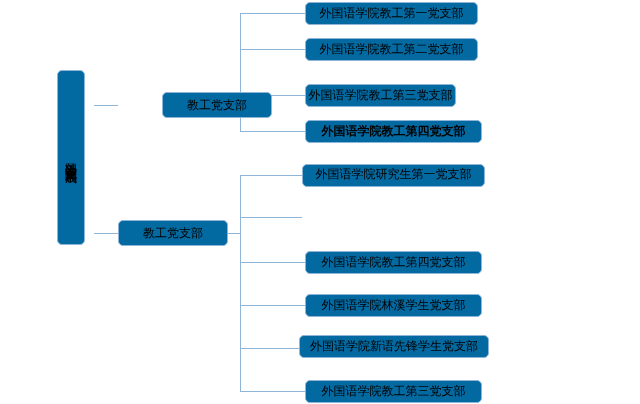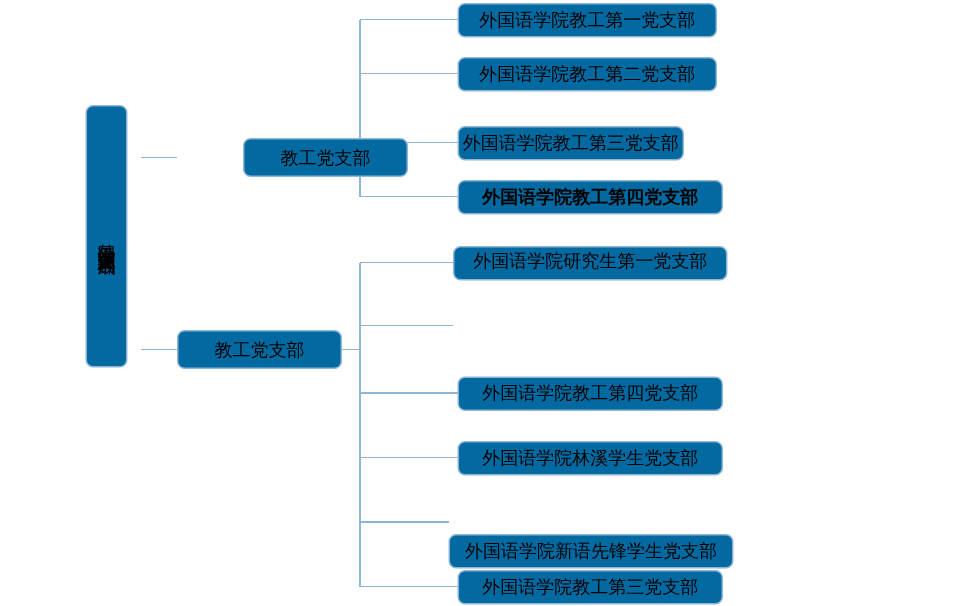--- a/index.html
+++ b/index.html
@@ -103,17 +103,17 @@
 
   <div class="node leaf" style="left:305px; top:120px; width:177px; height:23px;font-weight:bold;">外国语学院教工第四党支部</div>
 
   <div class="node leaf" style="left:302px; top:164px; width:183px; height:23px;font-family:Liberation Mono, monospace;">外国语学院研究生第一党支部</div>
 
 
   <div class="node leaf" style="left:305px; top:251px; width:177px; height:23px;">外国语学院教工第四党支部</div>
 
   <div class="node leaf" style="left:305px; top:294px; width:177px; height:23px;">外国语学院林溪学生党支部</div>
 
-  <div class="node leaf" style="left:299px; top:356px; width:190px; height:23px;text-align:center;">外国语学院新语先锋学生党支部</div>
+  <div class="node leaf" style="left:299px; top:335px; width:190px; height:23px;text-align:center;">外国语学院新语先锋学生党支部</div>
 
   <div class="node leaf" style="left:305px; top:380px; width:177px; height:23px;">外国语学院教工第三党支部</div>
 
 </div>
 
 </body></html>

